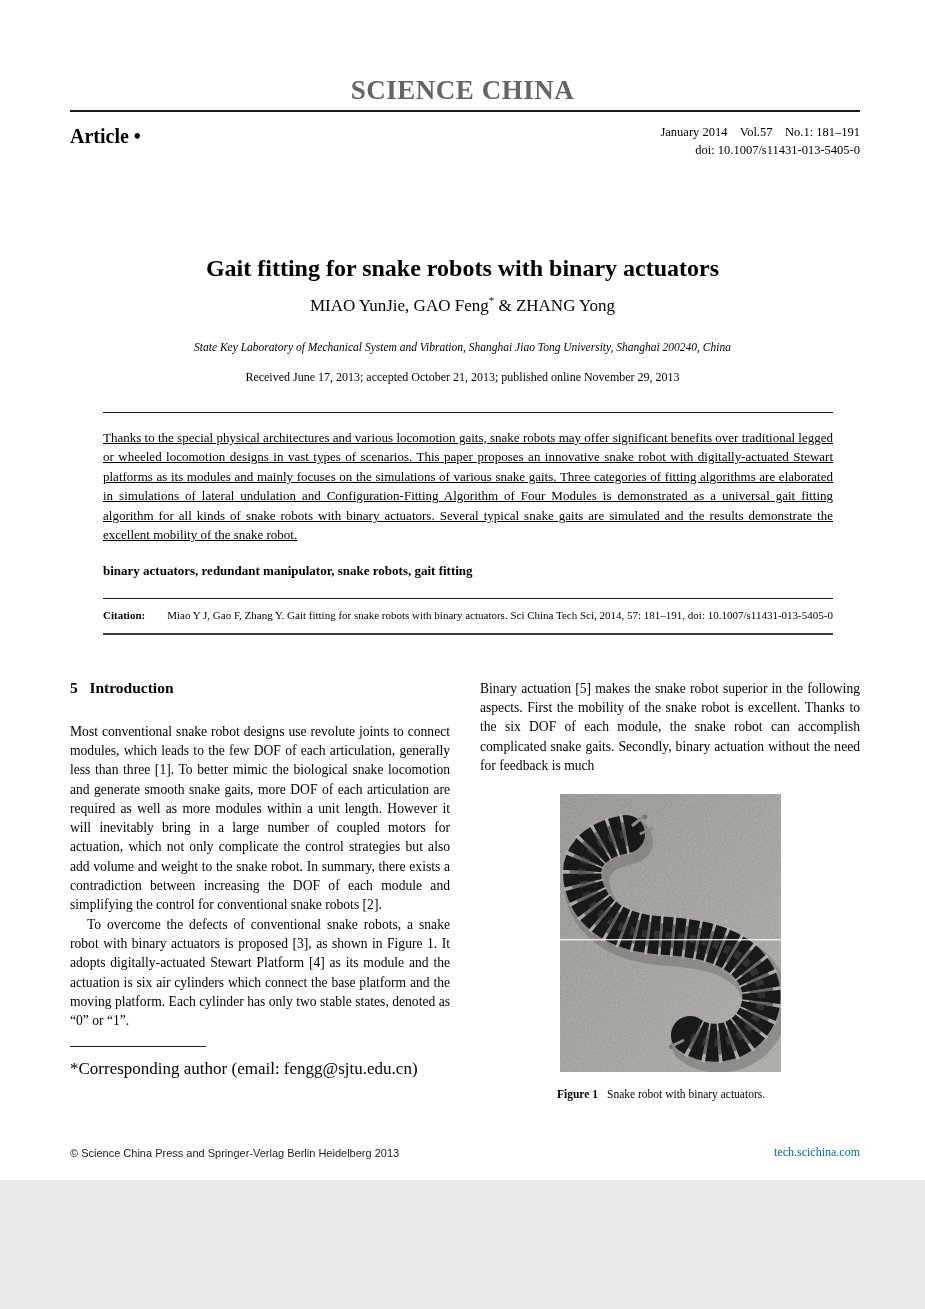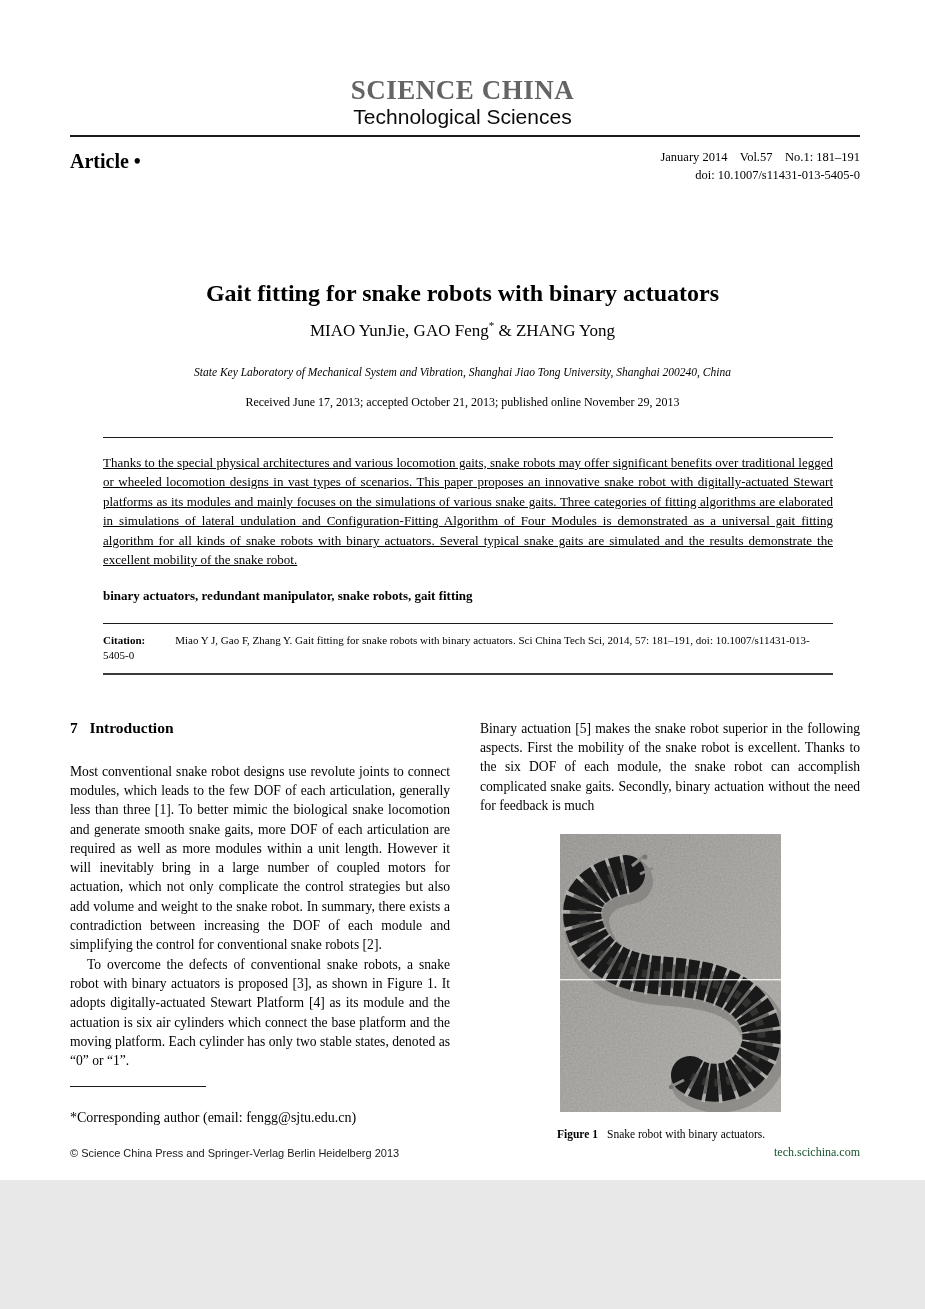--- a/index.html
+++ b/index.html
@@ -83,21 +83,21 @@
   .cite-rule-top {
     border: none;
     border-top: 1px solid #1a1a1a;
     margin: 19px 92px 0 103px;
   }
   .citation-row {
     margin: 9px 92px 0 103px;
     font-size: 11px;
     line-height: 15px;
   }
-  .citation-label { font-weight: bold; margin-right: 30px; }
+  .citation-label { font-weight: bold; margin-right: 22px; }
   .cite-rule-bottom {
     border: none;
     border-top: 2px solid #3a3a3a;
     margin: 10px 92px 0 103px;
   }
 
   
   .columns {
     display: flex;
     justify-content: space-between;
@@ -115,21 +115,21 @@
   .body-para.indent { text-indent: 17px; }
 
   
   .footnote-block { margin-top: 16px; }
   .footnote-rule {
     border: none;
     border-top: 1px solid #1a1a1a;
     width: 136px;
     margin: 0;
   }
-  .footnote-text { font-size: 14px; margin-top: 23px; }
+  .footnote-text { font-size: 17px; margin-top: 12px; }
 
   
   .figure-block { margin-top: 19px; text-align: center; }
   .figure-img-wrap { display: inline-block; width: 221px; height: 278px; }
   .figure-caption {
     text-align: left;
     margin: 12px 0 0 77px;
     font-size: 11.5px;
   }
   .figure-caption .cap-label { font-weight: bold; margin-right: 9px; }
@@ -138,39 +138,38 @@
   .page-footer {
     position: absolute;
     top: 1145px;
     left: 70px;
     right: 65px;
     display: flex;
     justify-content: space-between;
     align-items: center;
   }
   .footer-copyright { font-family: "Liberation Sans", sans-serif; font-size: 11px; color: #1a1a1a; }
-  .footer-site { font-size: 12px; color: #14532d; }
+  .footer-site { font-size: 12px; color: #0369a1; }
 
   
   .watermark {
     position: absolute;
     top: 1263px;
     left: 35px;
     font-size: 15.5px;
     color: #b2b2b2;
   }
 </style>
 </head>
 <body>
 
 <div class="page">
 
   <div class="journal-head">
     <div class="journal-name">SCIENCE CHINA</div>
-    <div class="journal-subtitle">Technological Sciences</div>
   </div>
   <hr class="head-rule">
 
   <div class="article-row">
     <div class="article-type">Article •</div>
     <div class="issue-meta">
       <div class="ws-pre">January 2014    Vol.57    No.1: 181–191</div>
       <div>doi: 10.1007/s11431-013-5405-0</div>
     </div>
   </div>
@@ -188,21 +187,21 @@
   <div class="keywords">binary actuators, redundant manipulator, snake robots, gait fitting</div>
 
   <hr class="cite-rule-top">
   <div class="citation-row">
     <span class="citation-label">Citation:</span><span>Miao Y J, Gao F, Zhang Y. Gait fitting for snake robots with binary actuators. Sci China Tech Sci, 2014, 57: 181–191, doi: 10.1007/s11431-013-5405-0</span>
   </div>
   <hr class="cite-rule-bottom">
 
   <div class="columns">
     <div class="col col-left">
-      <div class="section-heading ws-pre">7   Introduction</div>
+      <div class="section-heading ws-pre">5   Introduction</div>
       <p class="body-para first">Most conventional snake robot designs use revolute joints to connect modules, which leads to the few DOF of each articulation, generally less than three [1]. To better mimic the biological snake locomotion and generate smooth snake gaits, more DOF of each articulation are required as well as more modules within a unit length. However it will inevitably bring in a large number of coupled motors for actuation, which not only complicate the control strategies but also add volume and weight to the snake robot. In summary, there exists a contradiction between increasing the DOF of each module and simplifying the control for conventional snake robots [2].</p>
       <p class="body-para indent">To overcome the defects of conventional snake robots, a snake robot with binary actuators is proposed [3], as shown in Figure 1. It adopts digitally-actuated Stewart Platform [4] as its module and the actuation is six air cylinders which connect the base platform and the moving platform. Each cylinder has only two stable states, denoted as “0” or “1”.</p>
       <div class="footnote-block">
         <hr class="footnote-rule">
         <div class="footnote-text">*Corresponding author (email: fengg@sjtu.edu.cn)</div>
       </div>
     </div>
 
     <div class="col col-right">
       <p class="body-para">Binary actuation [5] makes the snake robot superior in the following aspects. First the mobility of the snake robot is excellent. Thanks to the six DOF of each module, the snake robot can accomplish complicated snake gaits. Secondly, binary actuation without the need for feedback is much</p>

